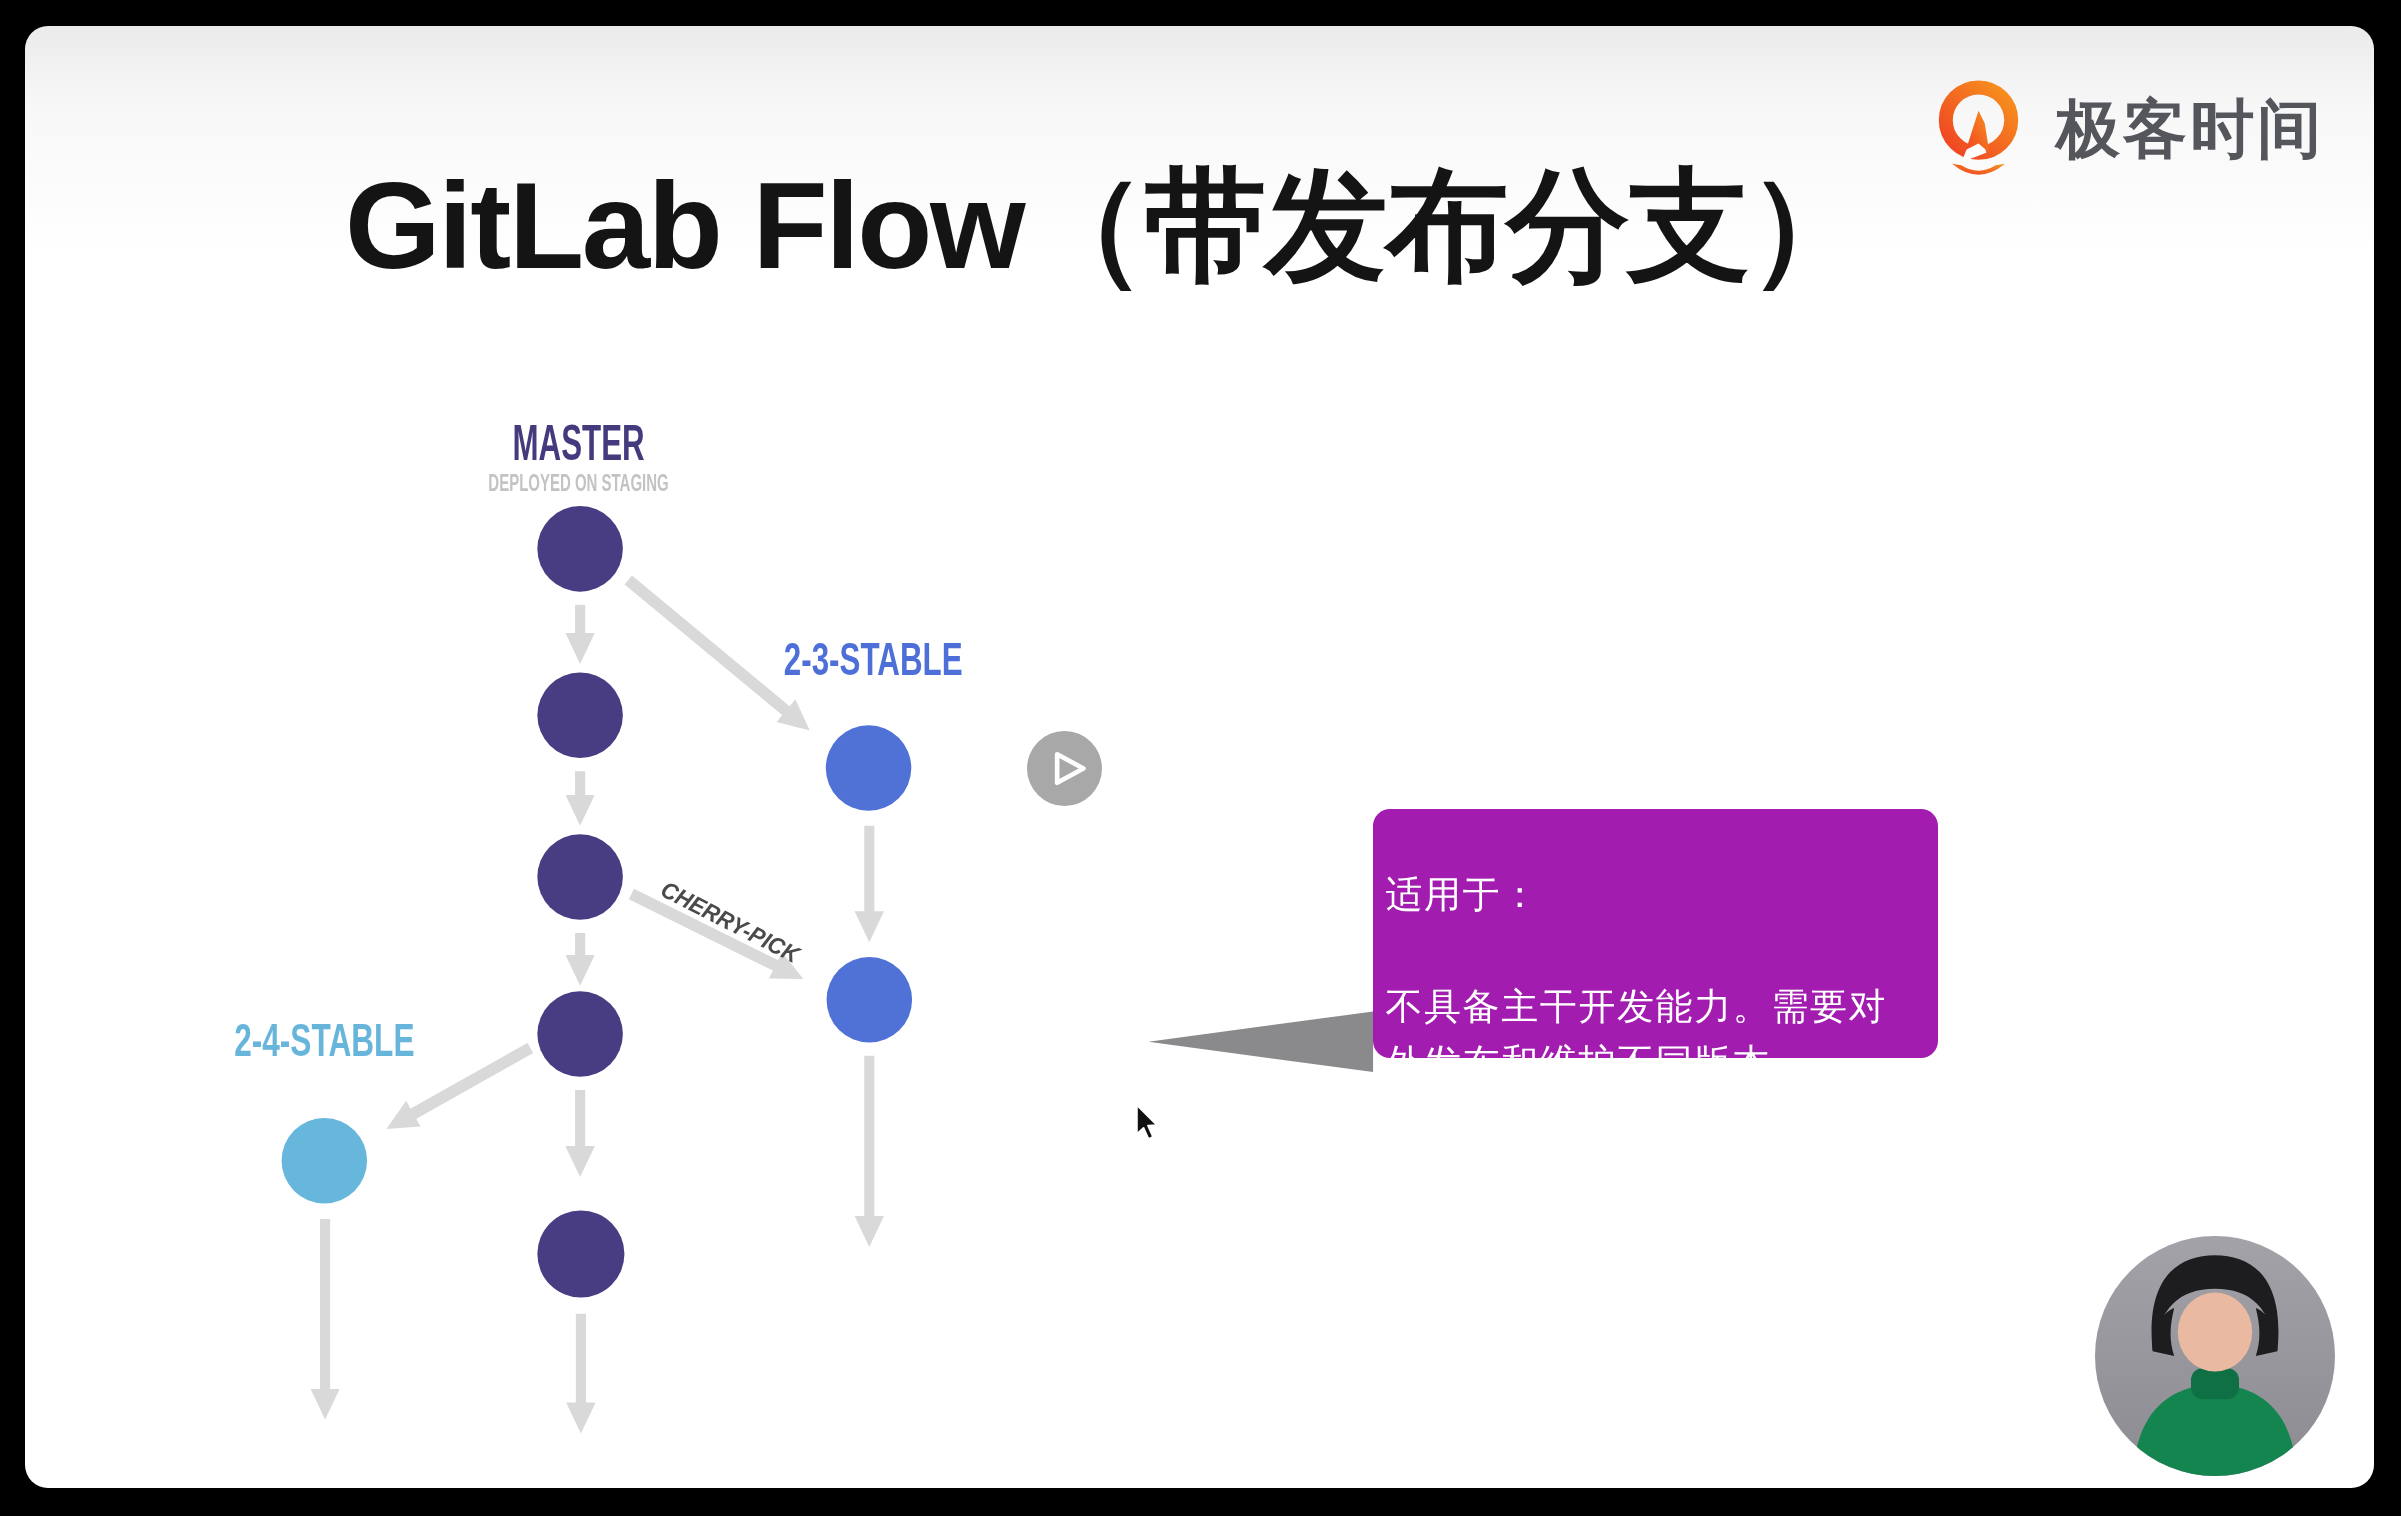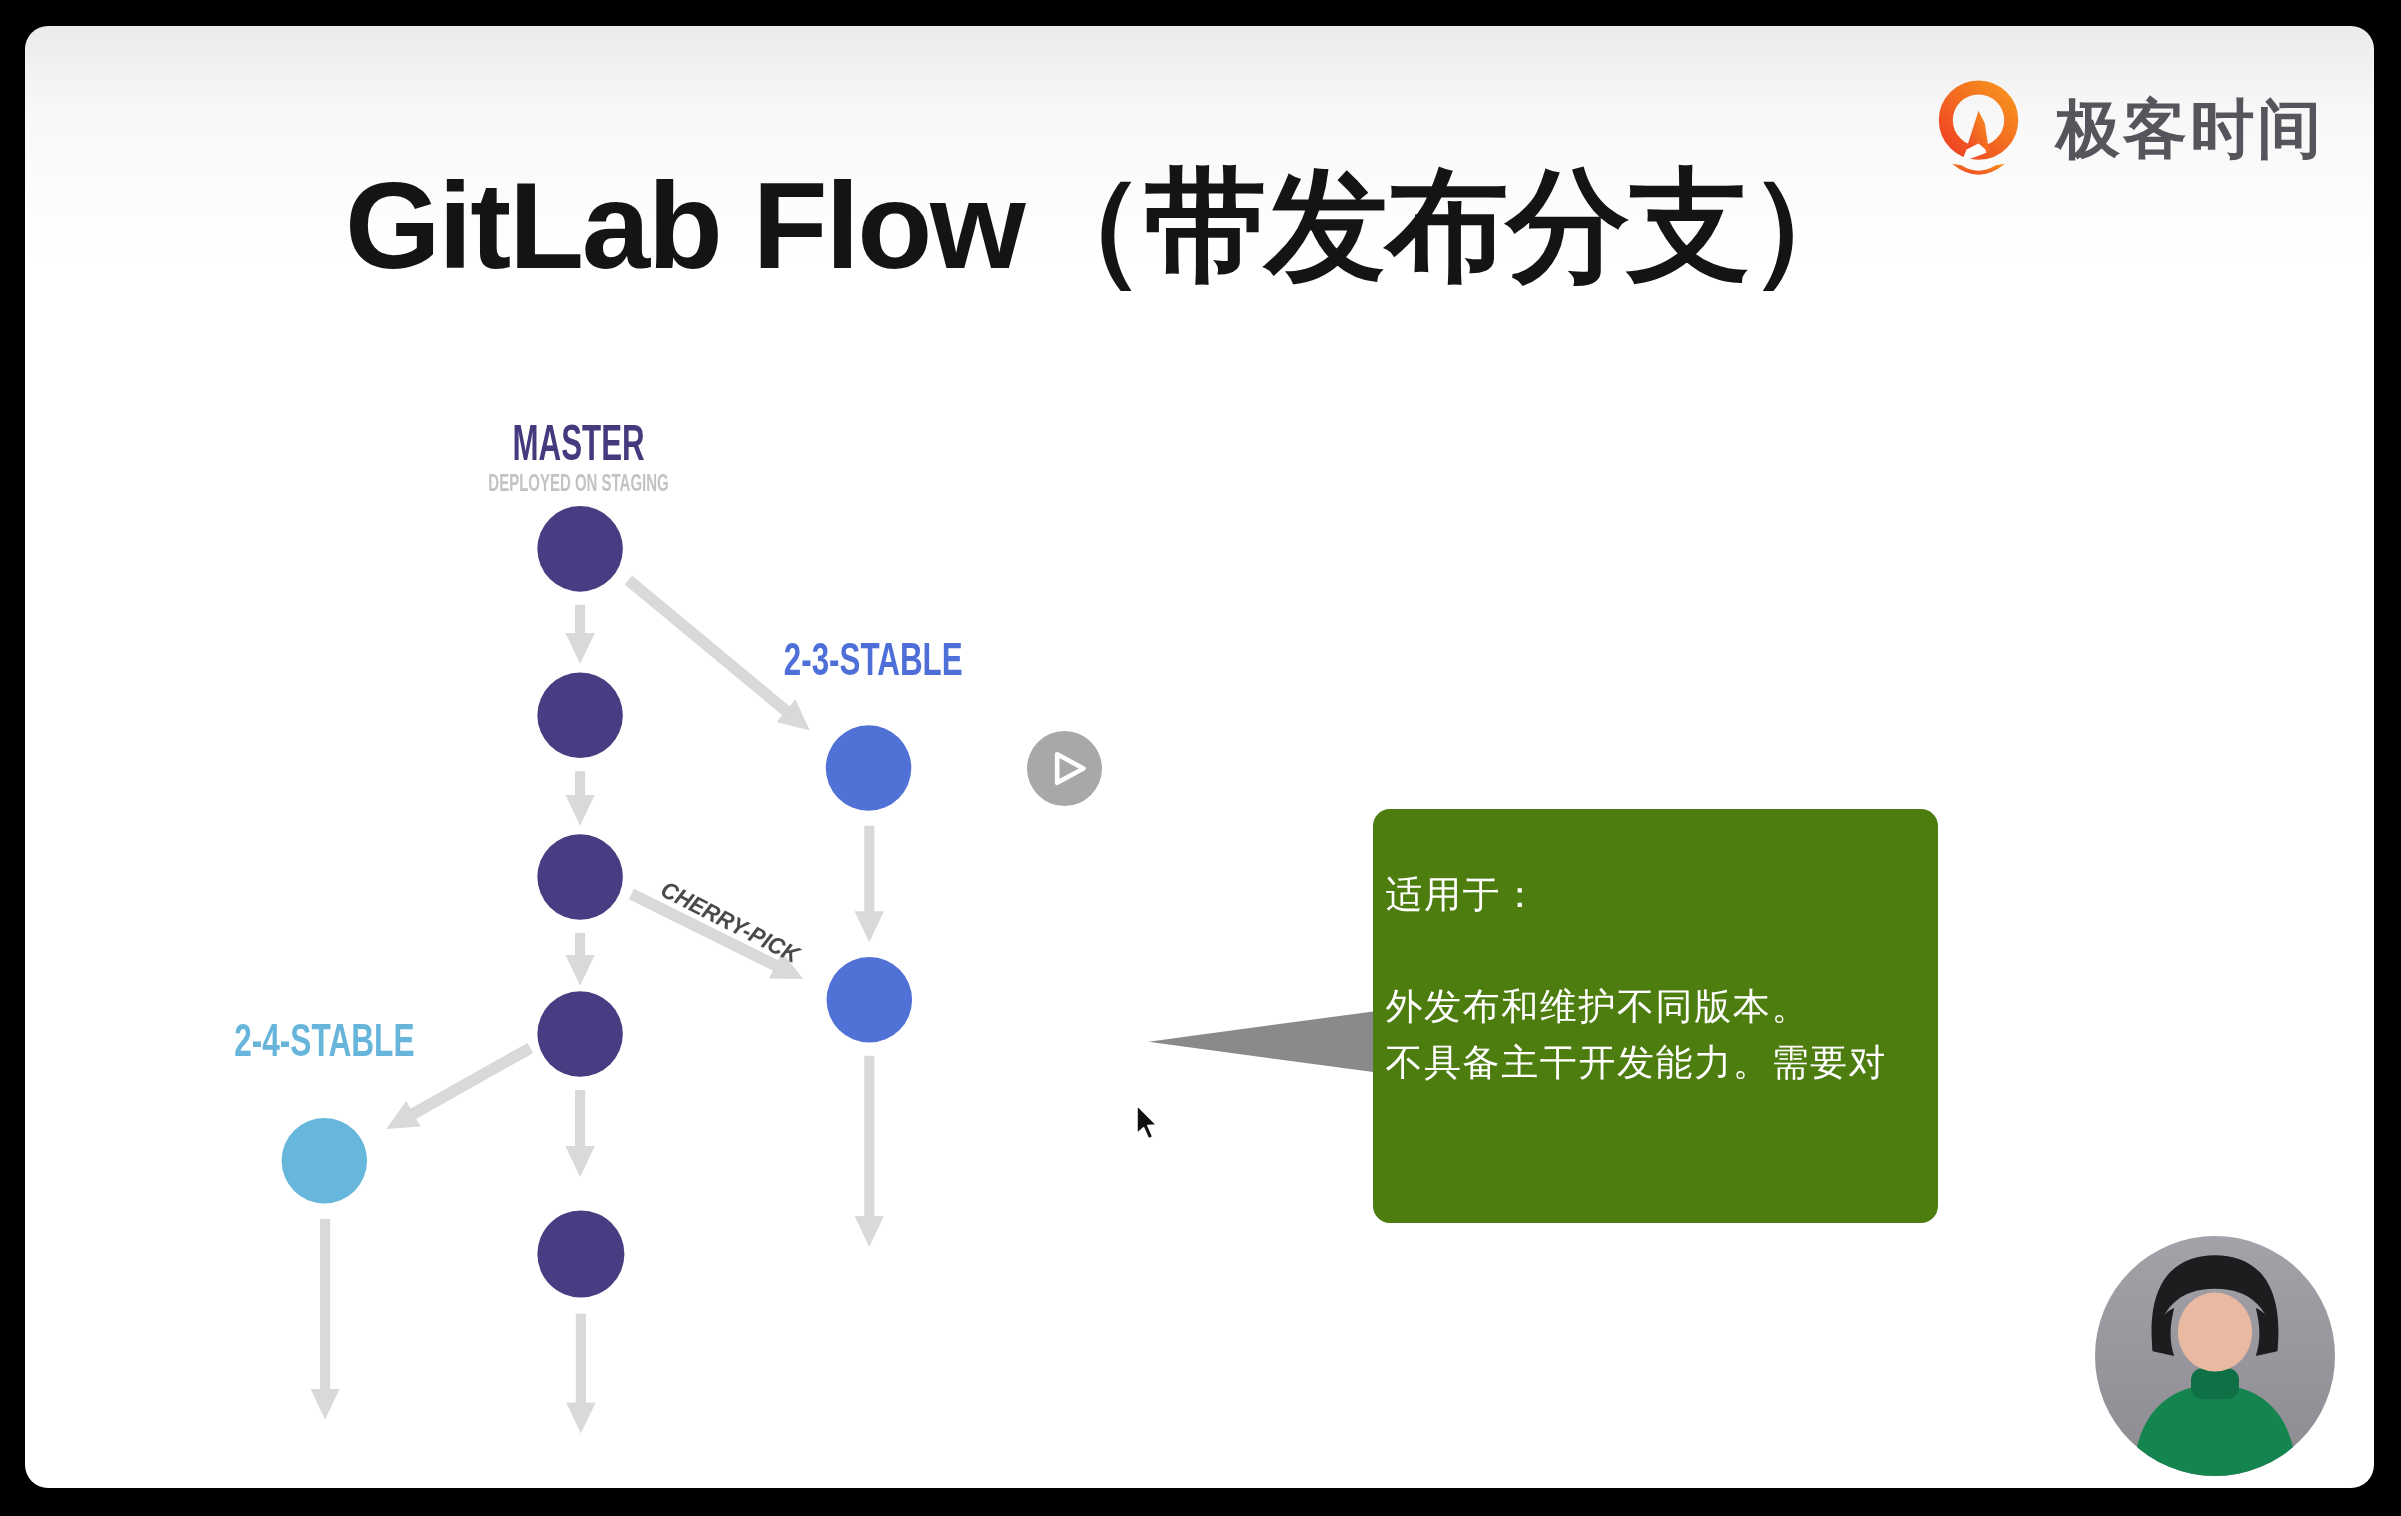--- a/index.html
+++ b/index.html
@@ -22,22 +22,22 @@
     letter-spacing:-2.3px;color:#141414;white-space:nowrap;
   }
   .brand{position:absolute;left:1938px;top:75px;height:109px;display:flex;align-items:center;}
   .brand-icon{width:81px;height:109px;}
   .brand-text{
     margin-left:37px;font-size:64px;font-weight:600;color:#54565c;
     letter-spacing:3.1px;white-space:nowrap;text-align:center;
   }
   .diagram-svg{position:absolute;left:0;top:0;width:2401px;height:1516px;}
   .callout{
-    position:absolute;left:1373px;top:809px;width:565px;height:414px;
-    background:#4d7c0f;border-radius:17px;
+    position:absolute;left:1373px;top:809px;width:565px;height:249px;
+    background:#a21caf;border-radius:17px;
     box-sizing:border-box;padding:58px 14px 0 12.4px;
   }
   .callout-line{
     font-size:37px;line-height:56px;min-height:56px;
     color:#ffffff;letter-spacing:1.6px;white-space:nowrap;
   }
   .play-button{
     position:absolute;left:1027px;top:731px;width:75px;height:75px;
     border-radius:50%;background:#a8a8a8;cursor:pointer;
   }
@@ -111,22 +111,22 @@
     <text x="744" y="592" text-anchor="middle" font-family="Liberation Sans, sans-serif" font-weight="bold" font-size="64" fill="#443b7e" textLength="170" lengthAdjust="spacingAndGlyphs">MASTER</text>
     <text x="744" y="632" text-anchor="middle" font-family="Liberation Sans, sans-serif" font-weight="bold" font-size="31" fill="#c3c3c3" textLength="232" lengthAdjust="spacingAndGlyphs">DEPLOYED ON STAGING</text>
     <text x="1123" y="868" text-anchor="middle" font-family="Liberation Sans, sans-serif" font-weight="bold" font-size="60" fill="#4e6fd7" textLength="230" lengthAdjust="spacingAndGlyphs">2-3-STABLE</text>
     <text x="417" y="1358" text-anchor="middle" font-family="Liberation Sans, sans-serif" font-weight="bold" font-size="60" fill="#67b5da" textLength="232" lengthAdjust="spacingAndGlyphs">2-4-STABLE</text>
     <text x="938" y="1196" text-anchor="middle" font-family="Liberation Sans, sans-serif" font-weight="bold" font-style="italic" font-size="30" fill="#4a4a4a" textLength="195" lengthAdjust="spacingAndGlyphs" transform="rotate(27 938 1188)">CHERRY-PICK</text>
   </svg>
 
   <div class="callout">
     <div class="callout-line">适用于：</div>
     <div class="callout-line"></div>
+    <div class="callout-line">不具备主干开发能力。需要对</div>
     <div class="callout-line">外发布和维护不同版本。</div>
-    <div class="callout-line">不具备主干开发能力。需要对</div>
   </div>
 
   <div class="play-button">
     <svg viewBox="0 0 97 97" width="75" height="75">
       <path d="M39 30 L73 48.5 L39 67 Z" fill="none" stroke="#ffffff" stroke-width="6" stroke-linejoin="round"></path>
     </svg>
   </div>
 
   <div class="avatar">
     <svg viewBox="0 0 100 100" width="240" height="240">

